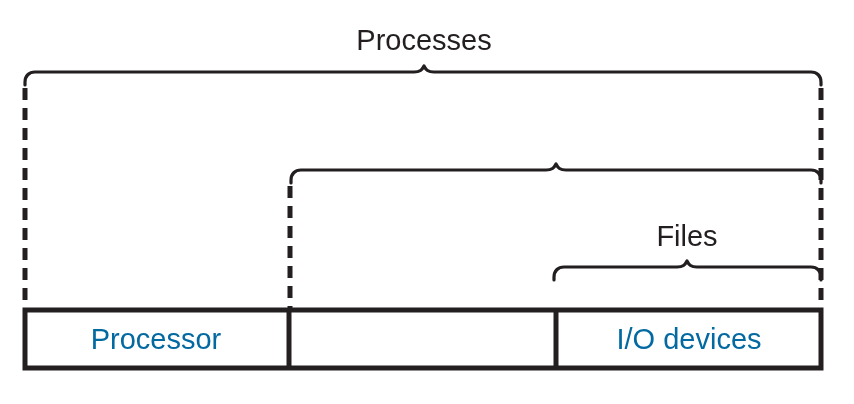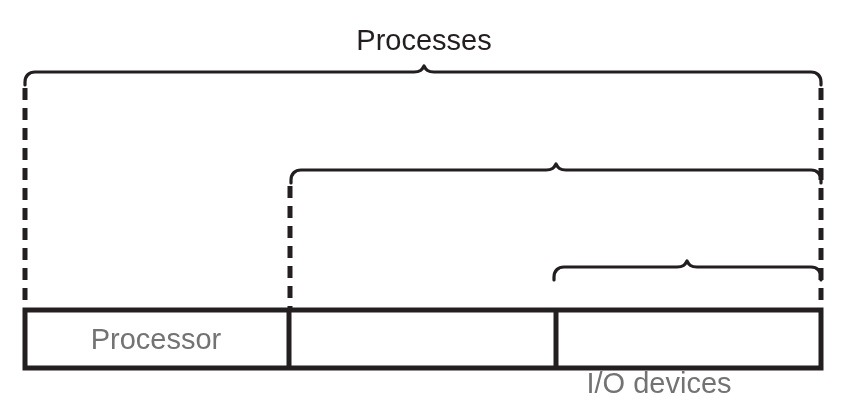--- a/index.html
+++ b/index.html
@@ -31,21 +31,21 @@
     color: #231f20;
     white-space: nowrap;
     transform: translateX(-50%);
   }
   .cell-label {
     position: absolute;
     text-align: center;
     font-family: "Liberation Sans", sans-serif;
     font-size: 29px;
     line-height: 33px;
-    color: #737373;
+    color: #0369a1;
     white-space: nowrap;
     transform: translate(-50%, -50%);
   }
 </style>
 </head>
 <body>
 
 <div id="diagram-root">
 
   <svg id="diagram-svg" viewBox="0 0 854 404">
@@ -96,19 +96,20 @@
       <rect x="25" y="310" width="796" height="58" fill="#ffffff" stroke="#231f20" stroke-width="5"></rect>
       <line x1="289" y1="310" x2="289" y2="368" stroke="#231f20" stroke-width="5"></line>
       <line x1="556" y1="310" x2="556" y2="368" stroke="#231f20" stroke-width="5"></line>
     </g>
 
   </svg>
 
   <div class="brace-label" style="left:424px; top:24px;">Processes</div>
 
 
+  <div class="brace-label" style="left:687px; top:220px;">Files</div>
 
   <div class="cell-label" style="left:156px; top:339px;">Processor</div>
 
 
-  <div class="cell-label" style="left:659px; top:339px;margin-top:44px;">I/O devices</div>
+  <div class="cell-label" style="left:689px; top:339px;">I/O devices</div>
 
 </div>
 
 </body></html>

